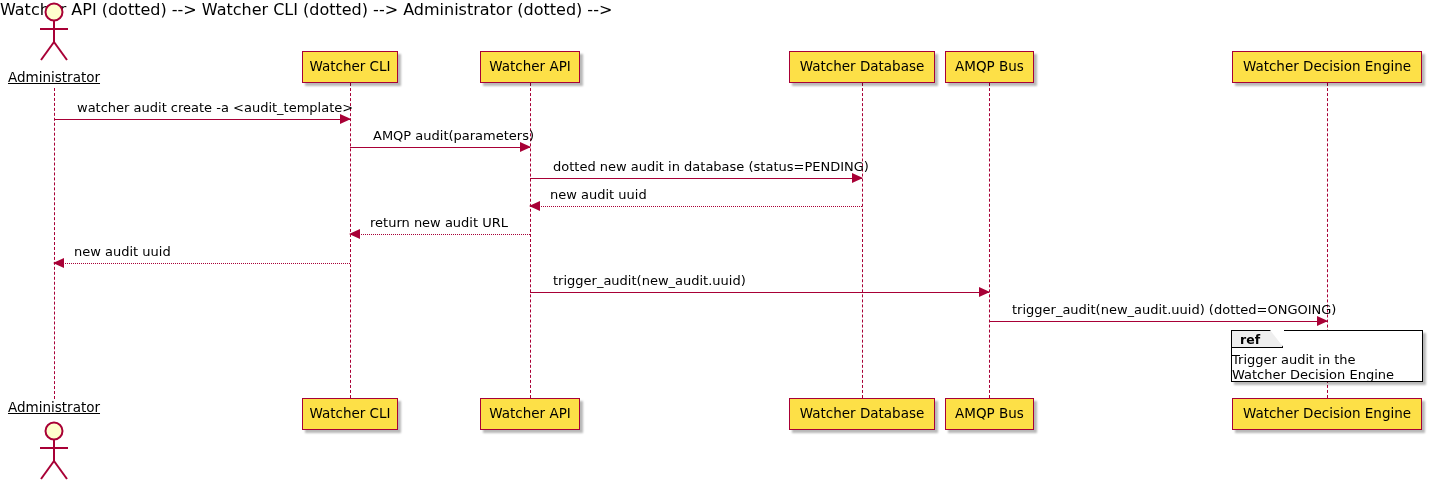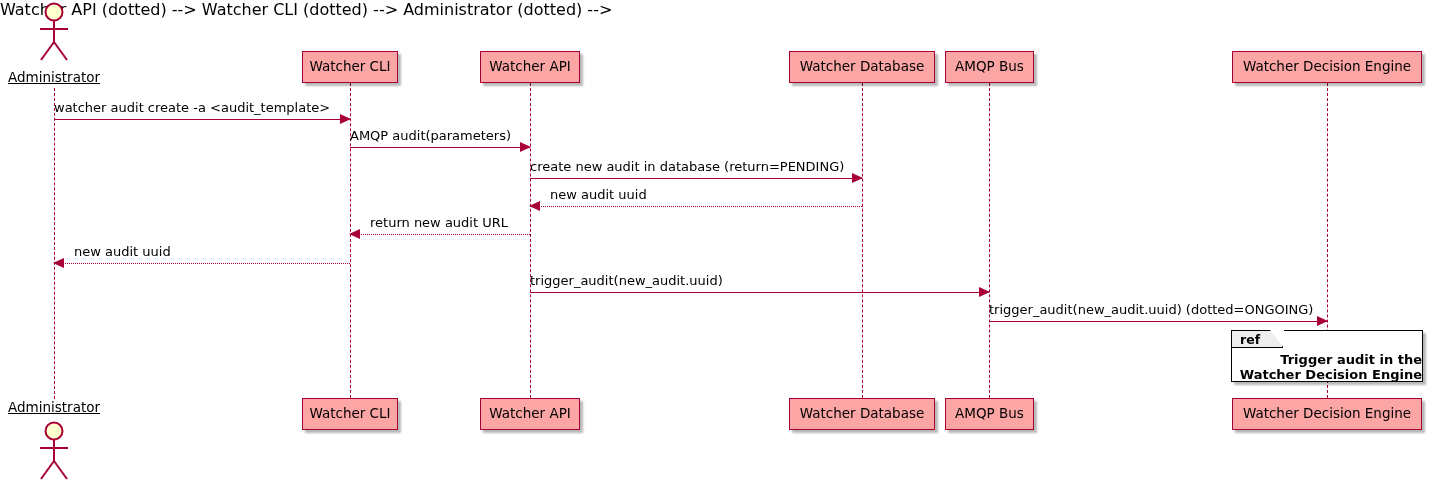--- a/index.html
+++ b/index.html
@@ -2,21 +2,21 @@
 <html><head>
 <meta charset="utf-8">
 <style>
   html,body{margin:0;padding:0;background:#FFFFFF;}
   body{font-family:"DejaVu Sans","Liberation Sans",sans-serif;}
   #diagram{position:relative;width:1434px;height:486px;background:#FFFFFF;overflow:hidden;}
 
   
   .pbox{
     position:absolute;
-    background:#fca5a5;
+    background:#fde047;
     border:1.5px solid #A80036;
     box-shadow:3px 3px 2px rgba(0,0,0,.28);
     color:#000000;
     font-size:13.5px;
     line-height:1;
     display:flex;align-items:center;justify-content:center;
     white-space:nowrap;
     box-sizing:border-box;
   }
 
@@ -62,21 +62,21 @@
     border-right:11px solid #A80036;
   }
   .msg .label{
     position:absolute;
     top:-18px;
     font-size:13px;
     color:#000;
     white-space:nowrap;
     line-height:1;
   }
-  .msg.right .label{left:0;}
+  .msg.right .label{left:23px;}
   .msg.left  .label{left:20px;}
 
   
   .reffrag{
     position:absolute;
     background:#FFFFFF;
     border:1.5px solid #000000;
     box-shadow:3px 3px 2px rgba(0,0,0,.28);
     box-sizing:border-box;
   }
@@ -98,25 +98,24 @@
     content:"";
     position:absolute;
     right:-1.5px;top:-1.5px;
     width:0;height:0;
     border-top:18.5px solid #FFFFFF;
     border-left:14px solid transparent;
   }
   .ref-body{
     position:absolute;
     left:0;right:0;top:21px;
-    text-align:right;
+    text-align:left;
     font-size:13px;
     color:#000;
     line-height:15px;
-    font-weight:bold;
   }
   .ref-body div{white-space:nowrap;}
 </style>
 </head>
 <body>
 
 <div id="diagram">
 
   
   <div class="actor" style="left:31px;top:2px;">
@@ -201,21 +200,21 @@
   <div class="msg right" style="left:350px;top:147px;width:180px;">
     <div class="line"></div>
     <div class="head"></div>
     <div class="label">AMQP audit(parameters)</div>
   </div>
 
   
   <div class="msg right" style="left:530px;top:178px;width:332px;">
     <div class="line"></div>
     <div class="head"></div>
-    <div class="label">create new audit in database (return=PENDING)</div>
+    <div class="label">dotted new audit in database (status=PENDING)</div>
   </div>
 
    Watcher API (dotted) --&gt;
   <div class="msg left dotted" style="left:530px;top:206px;width:332px;">
     <div class="line"></div>
     <div class="head"></div>
     <div class="label">new audit uuid</div>
   </div>
 
    Watcher CLI (dotted) --&gt;

